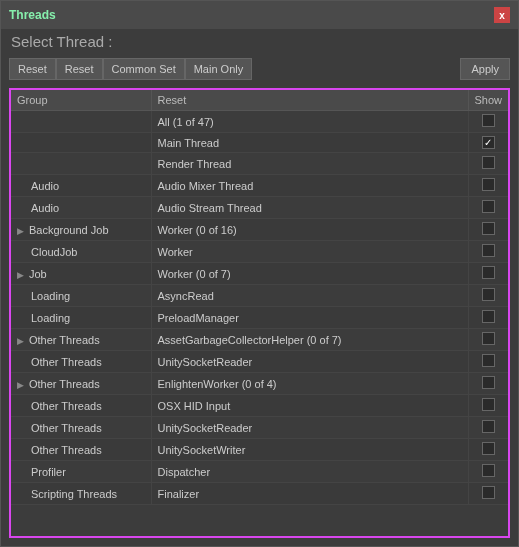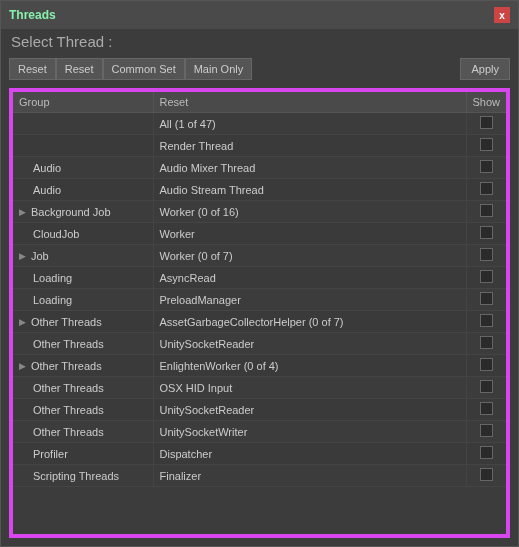--- a/index.html
+++ b/index.html
@@ -83,21 +83,21 @@
       font-size: 11px;
       cursor: pointer;
       height: 22px;
       margin-left: 36px;
     }
     .table-container {
       flex: 1;
       overflow-y: auto;
       overflow-x: hidden;
       margin: 4px 8px 8px 8px;
-      border: 4px solid #d946ef;
+      border: 2px solid #d946ef;
     }
     .table-container::-webkit-scrollbar {
       width: 8px;
     }
     .table-container::-webkit-scrollbar-track {
       background: #333;
     }
     .table-container::-webkit-scrollbar-thumb {
       background: #666;
     }
@@ -142,21 +142,21 @@
       text-overflow: ellipsis;
       white-space: nowrap;
       border-right: 1px solid #444;
     }
     tbody td:last-child {
       border-right: none;
       text-align: center;
     }
     .group-cell {
       display: flex;
-      align-items: center;
+      align-items: flex-end;
       gap: 2px;
     }
     .expand-icon {
       color: #888;
       font-size: 9px;
       cursor: pointer;
       width: 10px;
       flex-shrink: 0;
     }
     .checkbox {
@@ -215,20 +215,30 @@
             <td>All (1 of 47)</td>
             <td><div class="checkbox"></div></td>
           </tr>
           <tr>
             <td>
               <div class="group-cell">
                 <span style="width: 12px; display: inline-block;"></span>
                 <span></span>
               </div>
             </td>
+            <td>Main Thread</td>
+            <td><div class="checkbox checked">✓</div></td>
+          </tr>
+          <tr>
+            <td>
+              <div class="group-cell">
+                <span style="width: 12px; display: inline-block;"></span>
+                <span></span>
+              </div>
+            </td>
             <td>Render Thread</td>
             <td><div class="checkbox"></div></td>
           </tr>
           <tr>
             <td>
               <div class="group-cell">
                 <span style="width: 12px; display: inline-block;"></span>
                 <span>Audio</span>
               </div>
             </td>

